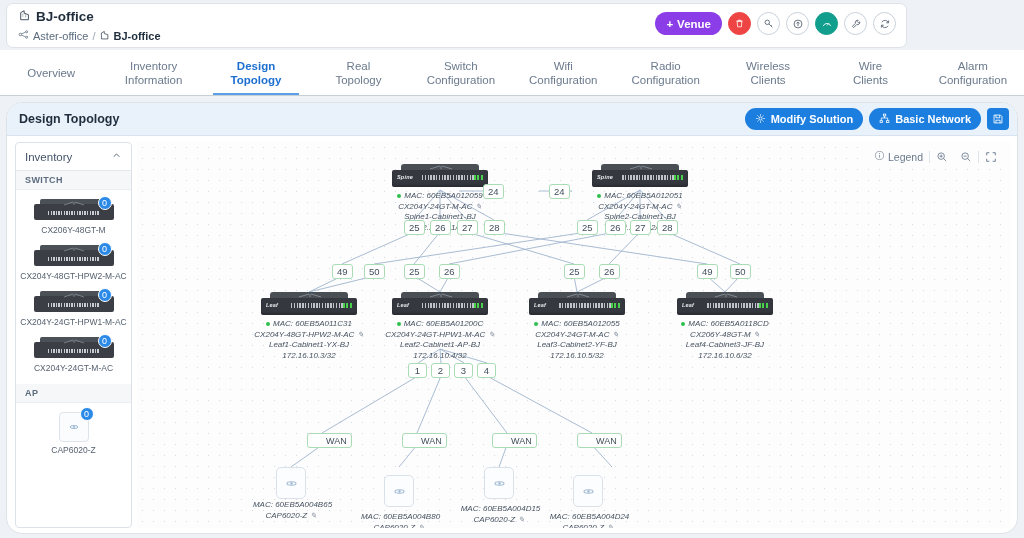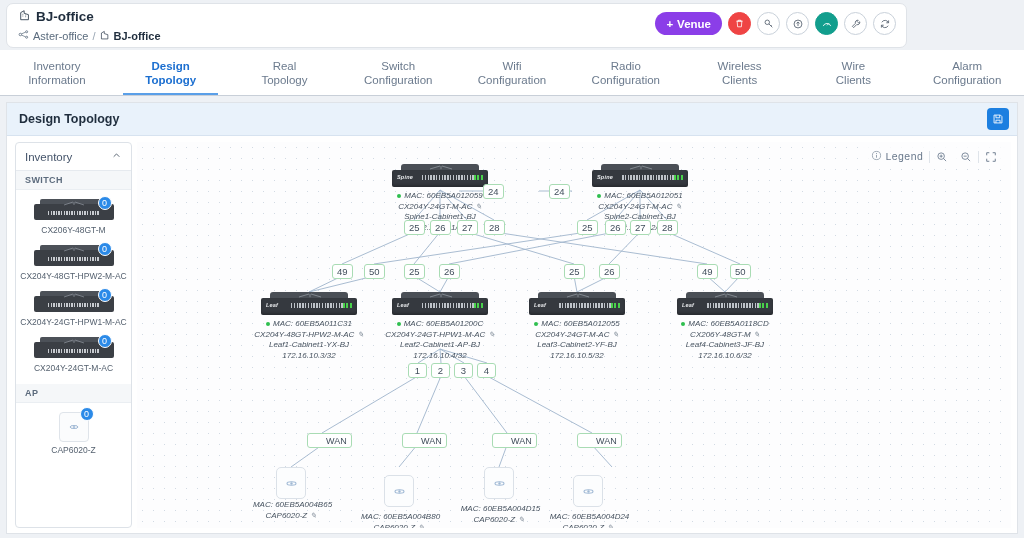--- a/index.html
+++ b/index.html
@@ -64,21 +64,21 @@
   }
   .nav-tab.active { color: #1c6fd0; font-weight: bold; }
   .nav-tab.active::after {
     content: ""; position: absolute; left: 8%; right: 8%; bottom: 0;
     height: 2.5px; background: #5a9fe8;
   }
 
   
   .panel {
     position: absolute; left: 6px; top: 102px; width: 1012px; height: 432px;
-    background: #fff; border: 1px solid #dfe3e8; border-radius: 0;
+    background: #fff; border: 1px solid #dfe3e8; border-radius: 16px;
     overflow: hidden;
   }
   .panel-head {
     position: relative; height: 33px; background: #e9f2fb;
     border-bottom: 1px solid #d7e3f0;
   }
   .panel-title {
     position: absolute; left: 12px; top: 9px;
     font-size: 12.5px; font-weight: bold; color: #1f2d3d;
   }
@@ -159,21 +159,21 @@
     background-size: 11px 11px;
     overflow: hidden;
   }
   .canvas-tools {
     position: absolute; right: 6px; top: 5px; height: 19px;
     display: flex; align-items: center; gap: 0;
     font-size: 10.5px; color: #6b7a8d; z-index: 40;
     background: rgba(253,253,254,.85); padding: 0 2px; border-radius: 3px;
   }
   .canvas-tools .tool {
-    display: flex; align-items: center; gap: 3px; padding: 0 6px; cursor: pointer; font-family: Liberation Mono, monospace;
+    display: flex; align-items: center; gap: 3px; padding: 0 6px; cursor: pointer;
   }
   .canvas-tools .divider { width: 1px; height: 12px; background: #dfe4ea; }
 
   svg.links { position: absolute; left: 0; top: 0; width: 874px; height: 386px; }
 
   .node { position: absolute; z-index: 10; font-style: italic; }
 
   
   .chassis { position: relative; width: 96px; height: 24px; }
   .chassis .top {
@@ -298,20 +298,23 @@
         <svg width="12" height="12" viewBox="0 0 14 14">
             <path d="M11 5.6A4.2 4.2 0 0 0 3.3 5M3 8.4a4.2 4.2 0 0 0 7.7.6" fill="none" stroke="#55616f" stroke-width="1"></path>
             <path d="M11.2 2.8v2.8H8.5M2.8 11.2V8.4h2.7" fill="none" stroke="#55616f" stroke-width="1"></path>
           </svg>
       </div>
     </div>
   </div>
 
   <div class="navbar" id="navbar">
       <div class="nav-tab">
+        <span>Overview</span>
+      </div>
+      <div class="nav-tab">
         <span>Inventory</span>
         <span>Information</span>
       </div>
       <div class="nav-tab active">
         <span>Design</span>
         <span>Topology</span>
       </div>
       <div class="nav-tab">
         <span>Real</span>
         <span>Topology</span>
@@ -339,20 +342,40 @@
       <div class="nav-tab">
         <span>Alarm</span>
         <span>Configuration</span>
       </div>
     </div>
 
   <div class="panel">
     <div class="panel-head">
       <div class="panel-title">Design Topology</div>
       <div class="panel-head-actions">
+        <button class="pill-btn">
+          <span>
+            <svg width="11" height="11" viewBox="0 0 14 14">
+                <circle cx="7" cy="7" r="2" fill="none" stroke="#fff" stroke-width="1.1"></circle>
+                <path d="M7 1.6v1.8M7 10.6v1.8M1.6 7h1.8M10.6 7h1.8M3.2 3.2l1.3 1.3M9.5 9.5l1.3 1.3M10.8 3.2L9.5 4.5M4.5 9.5l-1.3 1.3" stroke="#fff" stroke-width="1.1"></path>
+              </svg>
+          </span>
+          <span>Modify Solution</span>
+        </button>
+        <button class="pill-btn">
+          <span>
+            <svg width="11" height="11" viewBox="0 0 14 14">
+                <rect x="5.6" y="1.4" width="3" height="2.4" fill="none" stroke="#fff" stroke-width="1"></rect>
+                <rect x="1.4" y="9.8" width="3" height="2.4" fill="none" stroke="#fff" stroke-width="1"></rect>
+                <rect x="9.6" y="9.8" width="3" height="2.4" fill="none" stroke="#fff" stroke-width="1"></rect>
+                <path d="M7 3.8v2.6M2.9 9.8V6.4h8.2v3.4" fill="none" stroke="#fff" stroke-width="1"></path>
+              </svg>
+          </span>
+          <span>Basic Network</span>
+        </button>
         <div class="sq-btn">
           <svg width="12" height="12" viewBox="0 0 14 14">
               <path d="M2.4 2.4h7.4l1.8 1.8v7.4H2.4z" fill="none" stroke="#fff" stroke-width="1"></path>
               <path d="M4.6 2.4v3.2h4.4V2.4M4.6 11.6V8.4h4.8v3.2" fill="none" stroke="#fff" stroke-width="1"></path>
             </svg>
         </div>
       </div>
     </div>
 
     <div class="panel-body">

